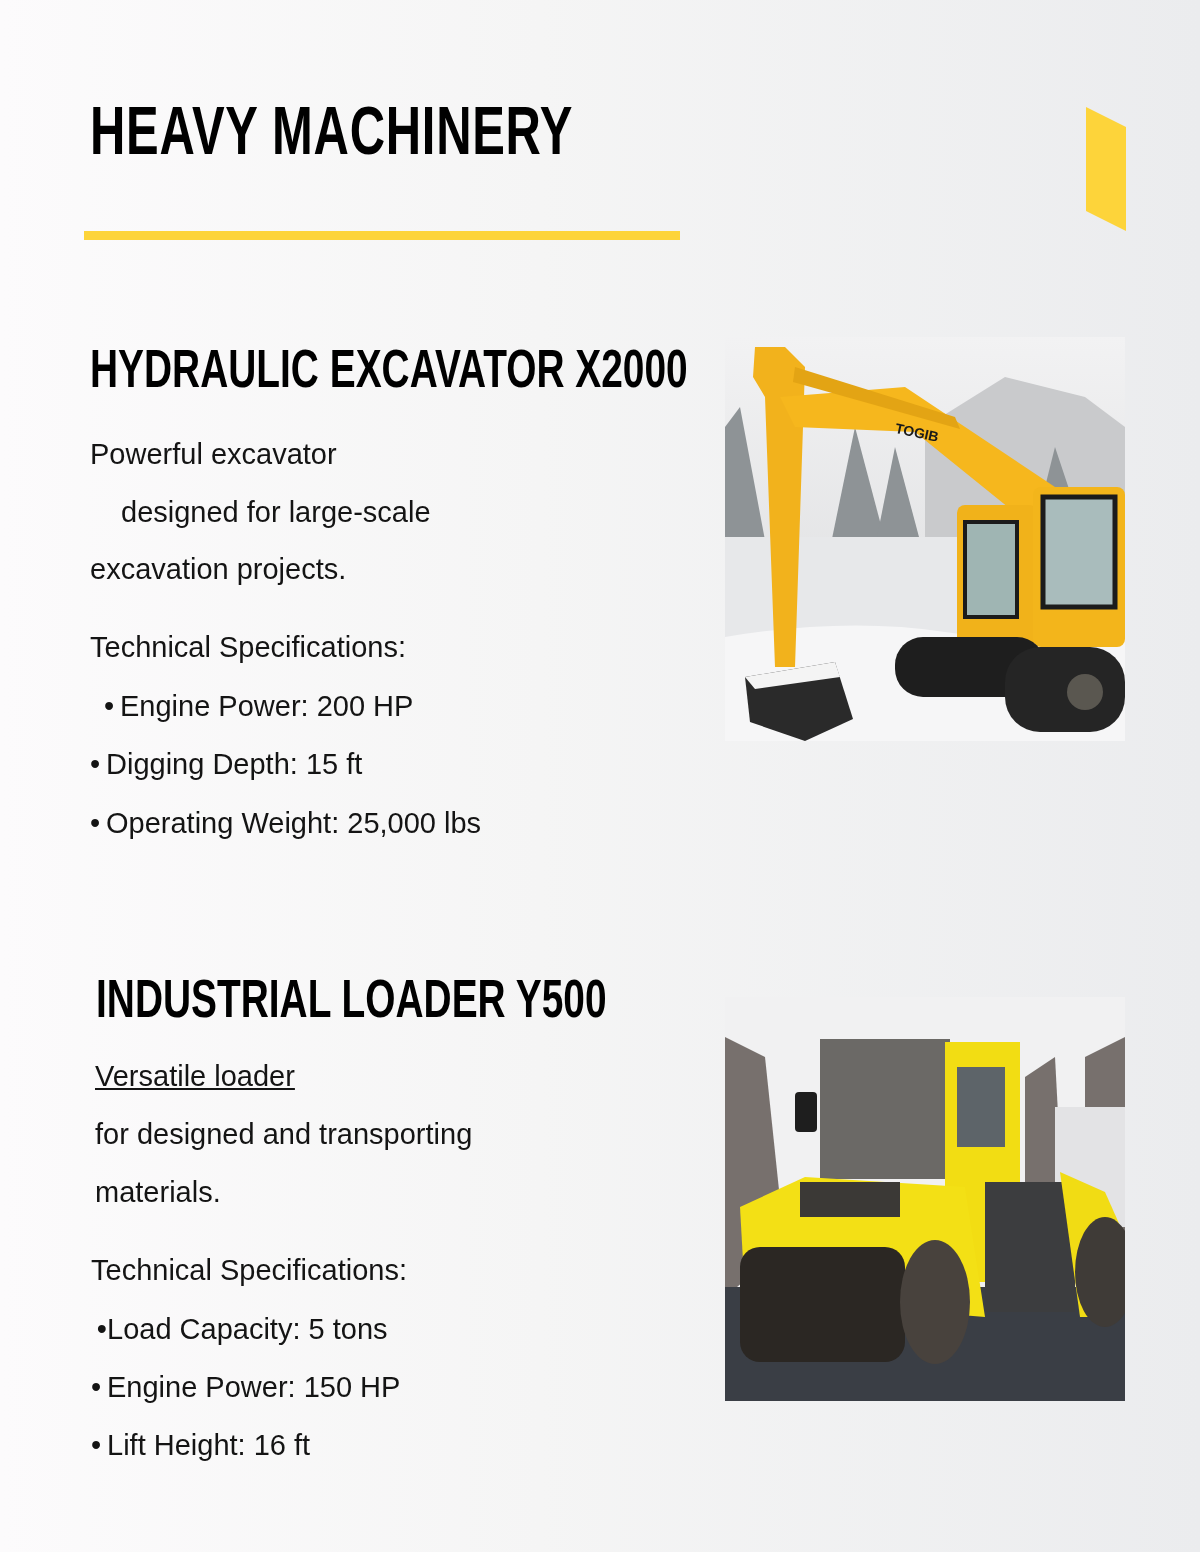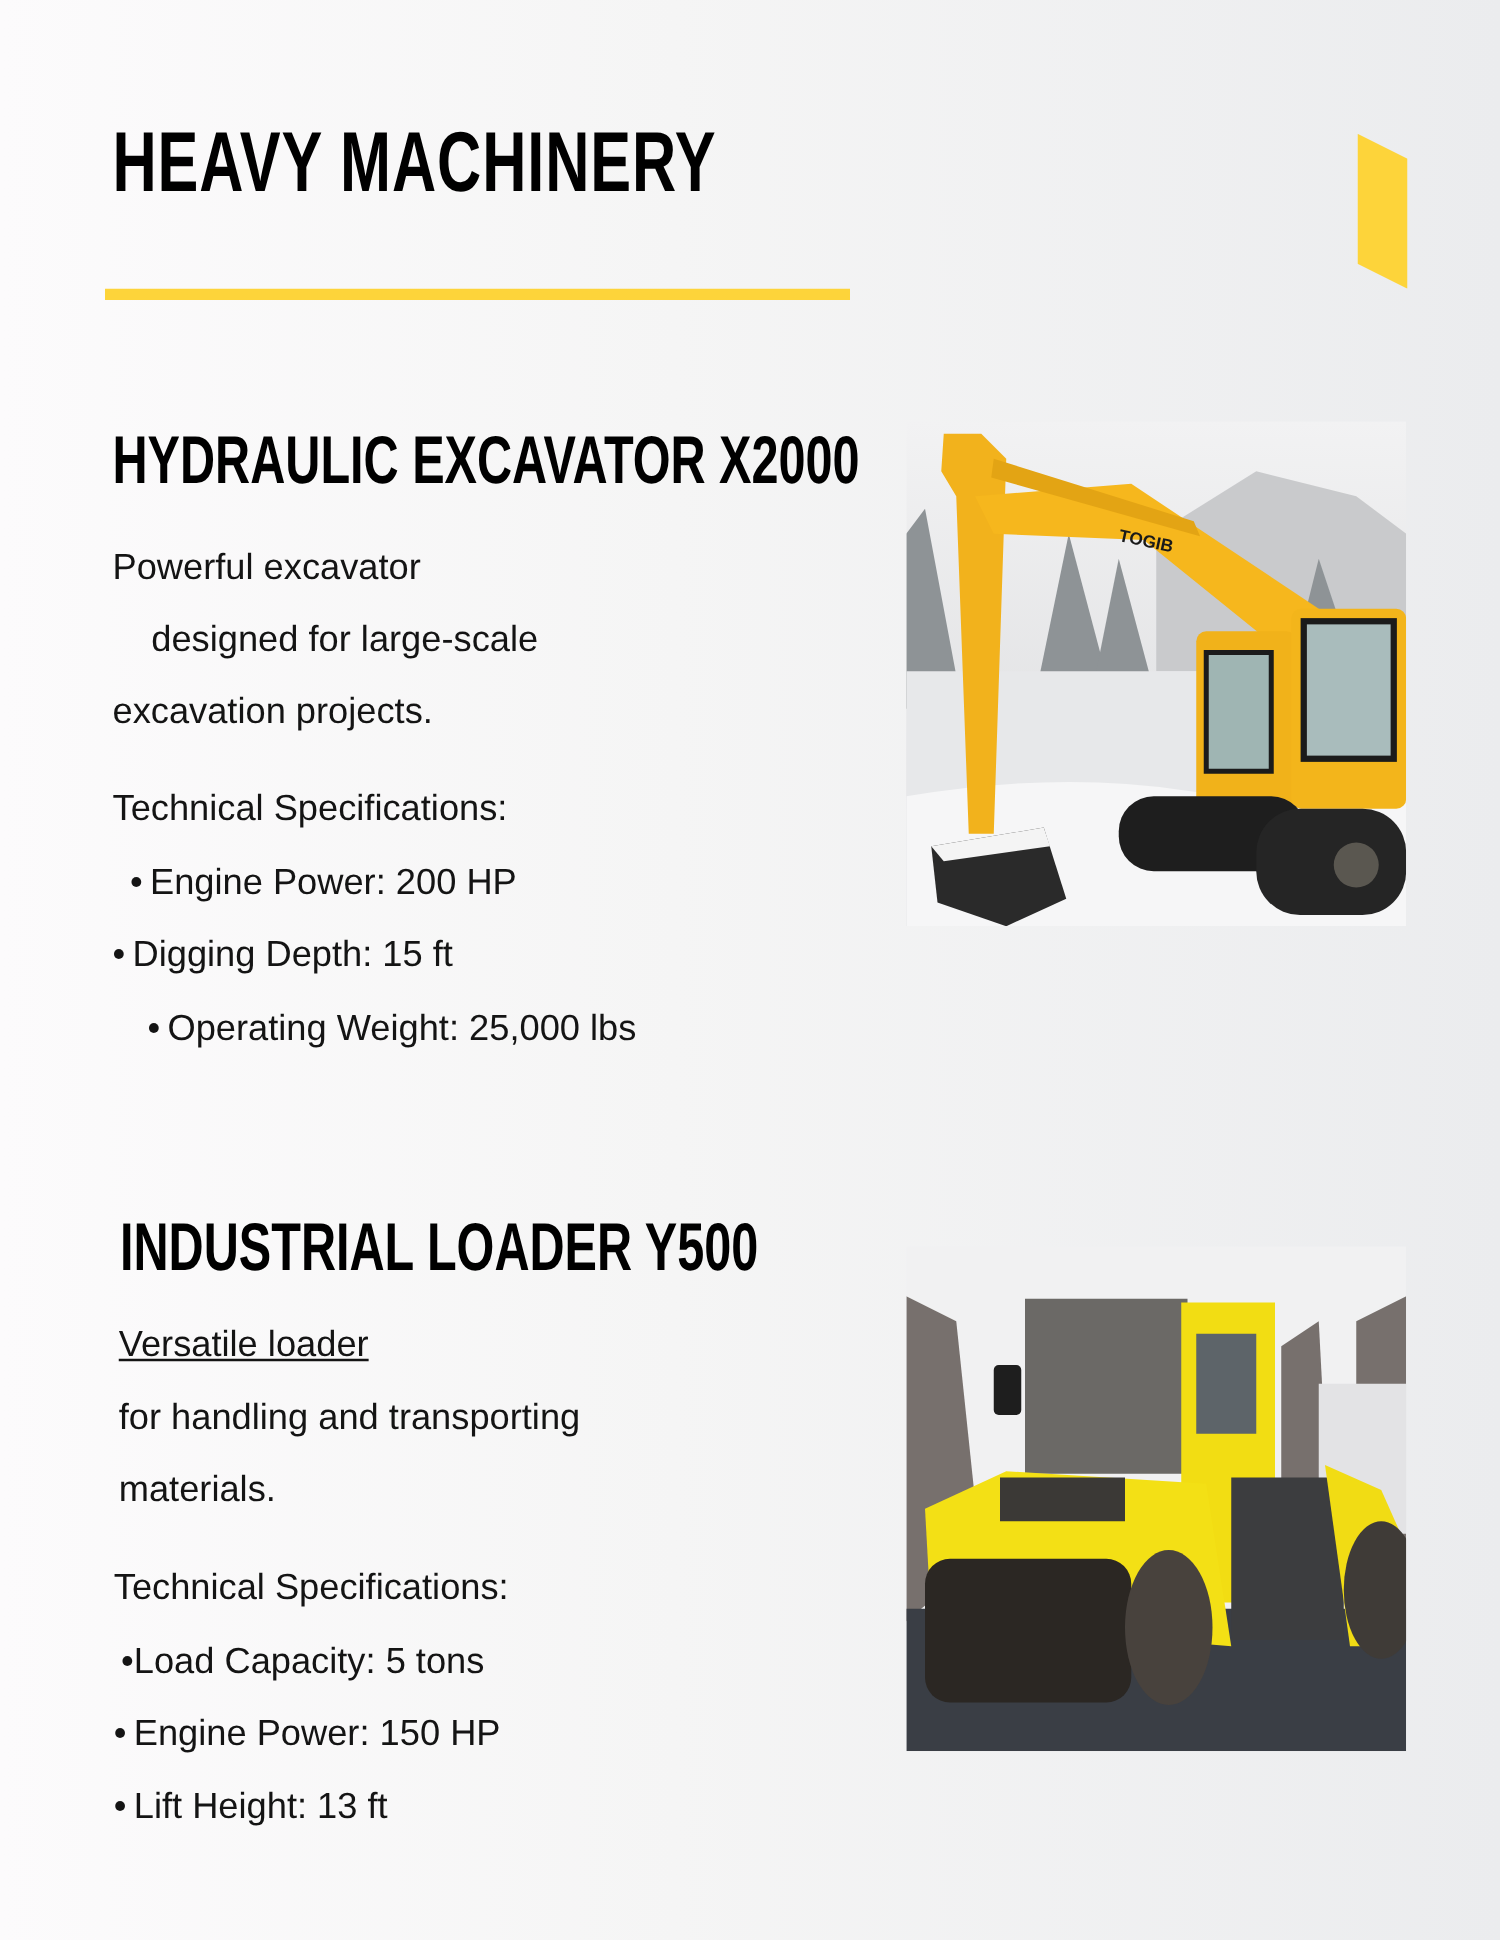--- a/index.html
+++ b/index.html
@@ -50,21 +50,21 @@
   </svg>
 
   <section>
     <h2 class="product-title" style="left:90px; top:336px; margin:0;">HYDRAULIC EXCAVATOR X2000</h2>
     <div class="desc-line" style="left:90px; top:437px;">Powerful excavator</div>
     <div class="desc-line" style="left:90px; top:495px;margin-left:31px;">designed for large-scale</div>
     <div class="desc-line" style="left:90px; top:552px;">excavation projects.</div>
     <div class="desc-line" style="left:90px; top:630px;">Technical Specifications:</div>
     <div class="spec-line" style="left:104px; top:689px;"><span class="bullet">•</span><span>Engine Power: 200 HP</span></div>
     <div class="spec-line" style="left:90px; top:747px;"><span class="bullet">•</span><span>Digging Depth: 15 ft</span></div>
-    <div class="spec-line" style="left:90px; top:806px;margin-left:28px;"><span class="bullet">•</span><span>Operating Weight: 25,000 lbs</span></div>
+    <div class="spec-line" style="left:90px; top:806px;"><span class="bullet">•</span><span>Operating Weight: 25,000 lbs</span></div>
 
     <div class="photo" style="left:725px; top:337px;" title="Yellow hydraulic excavator in snowy forest">
       <svg width="400" height="404" viewBox="0 0 400 404">
         <defs>
           <linearGradient id="sky1" x1="0" y1="0" x2="0" y2="1">
             <stop offset="0" stop-color="#f2f2f3"></stop>
               <stop offset="1" stop-color="#d9dadc"></stop>
           </linearGradient>
         </defs>
         <rect width="400" height="404" fill="url(#sky1)"></rect>
@@ -94,26 +94,26 @@
 
         <polygon points="20,340 110,325 128,382 80,404 25,385" fill="#2a2a2a"></polygon>
         <polygon points="20,340 110,325 115,340 30,352" fill="#f4f4f4"></polygon>
       </svg>
     </div>
   </section>
 
   <section>
     <h2 class="product-title" style="left:96px; top:966px; margin:0;">INDUSTRIAL LOADER Y500</h2>
     <div class="desc-line" style="left:95px; top:1059px;text-decoration:underline;">Versatile loader</div>
-    <div class="desc-line" style="left:95px; top:1117px;">for handling and transporting</div>
+    <div class="desc-line" style="left:95px; top:1117px;">for designed and transporting</div>
     <div class="desc-line" style="left:95px; top:1175px;">materials.</div>
     <div class="desc-line" style="left:91px; top:1253px;">Technical Specifications:</div>
     <div class="spec-line" style="left:91px; top:1312px;text-align:right;"><span class="bullet">•</span><span>Load Capacity: 5 tons</span></div>
     <div class="spec-line" style="left:91px; top:1370px;"><span class="bullet">•</span><span>Engine Power: 150 HP</span></div>
-    <div class="spec-line" style="left:91px; top:1428px;"><span class="bullet">•</span><span>Lift Height: 13 ft</span></div>
+    <div class="spec-line" style="left:91px; top:1428px;"><span class="bullet">•</span><span>Lift Height: 16 ft</span></div>
 
     <div class="photo" style="left:725px; top:997px;" title="Yellow double-drum road roller on asphalt">
       <svg width="400" height="404" viewBox="0 0 400 404">
         <rect width="400" height="404" fill="#f1f1f2"></rect>
         <g fill="#77706d">
           <polygon points="0,40 40,60 60,250 0,300"></polygon>
           <polygon points="300,80 330,60 340,250 300,260"></polygon>
           <polygon points="360,60 400,40 400,260 360,260"></polygon>
         </g>
         <rect x="330" y="110" width="70" height="120" fill="#e3e3e5"></rect>

